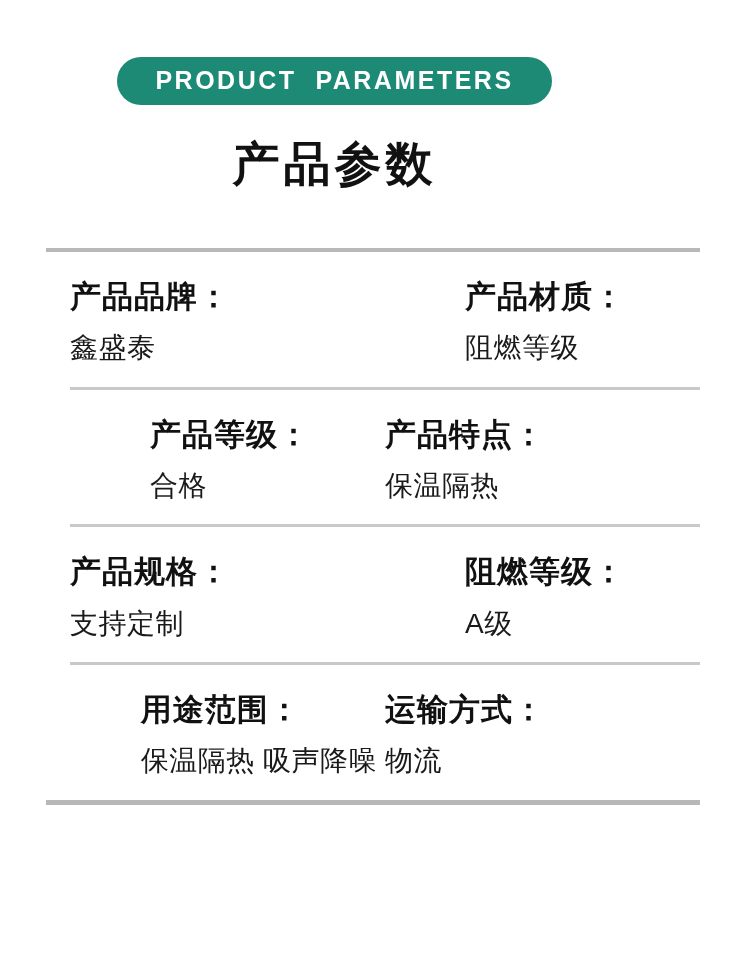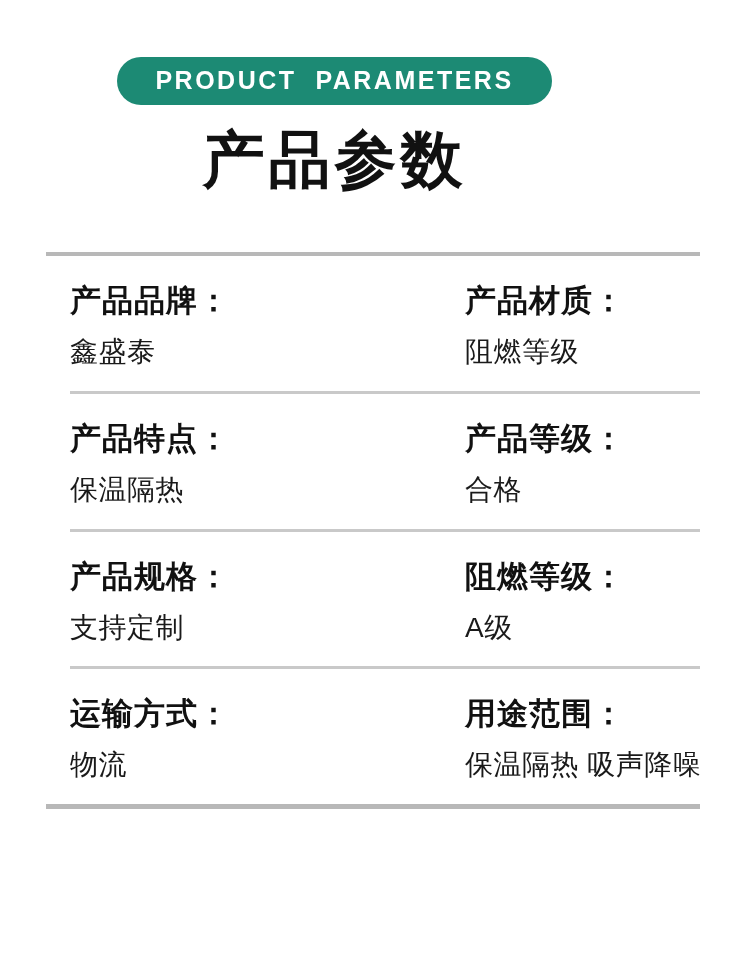--- a/index.html
+++ b/index.html
@@ -32,22 +32,22 @@
     color: #ffffff;
     border-radius: 26px;
     padding: 11px 38px 12px 38px;
     font-size: 25px;
     font-weight: bold;
     letter-spacing: 2.5px;
     line-height: 1;
     white-space: pre;
   }
   .main-title {
-    margin-top: 22px;
-    font-size: 62px;
+    margin-top: 34px;
+    font-size: 47px;
     font-weight: bold;
     letter-spacing: 4px;
     line-height: 1.08;
     color: #111111;
   }
 
   
   .table {
     margin: 58px 46px 0 46px;
     width: 654px;
@@ -60,20 +60,21 @@
   }
   .rule.thin {
     height: 3px;
     background: #c9c9c9;
     margin-left: 24px;
     width: 630px;
   }
   .row {
     display: flex;
     padding: 26px 0 22px 24px;
+    justify-content: flex-end;
   }
   .cell {
     flex: 0 0 50%;
     box-sizing: border-box;
     padding-right: 8px;
   }
   .cell.second {
     padding-left: 80px;
   }
   .label {
@@ -124,53 +125,53 @@
       </div>
       <div class="cell second">
         <div class="label">产品材质：</div>
         <div class="value">阻燃等级</div>
       </div>
     </div>
 
     <div class="rule thin"></div>
 
     <div class="row">
+      <div class="cell second">
+        <div class="label">产品等级：</div>
+        <div class="value">合格</div>
+      </div>
       <div class="cell">
         <div class="label">产品特点：</div>
         <div class="value">保温隔热</div>
-      </div>
-      <div class="cell second">
-        <div class="label">产品等级：</div>
-        <div class="value">合格</div>
       </div>
     </div>
 
     <div class="rule thin"></div>
 
     <div class="row">
       <div class="cell">
         <div class="label">产品规格：</div>
         <div class="value">支持定制</div>
       </div>
       <div class="cell second">
         <div class="label">阻燃等级：</div>
         <div class="value">A级</div>
       </div>
     </div>
 
     <div class="rule thin"></div>
 
     <div class="row">
+      <div class="cell second">
+        <div class="label">用途范围：</div>
+        <div class="value">保温隔热 吸声降噪</div>
+      </div>
       <div class="cell">
         <div class="label">运输方式：</div>
         <div class="value">物流</div>
-      </div>
-      <div class="cell second">
-        <div class="label">用途范围：</div>
-        <div class="value">保温隔热 吸声降噪</div>
       </div>
     </div>
 
   </div>
 
   <div class="bottom-rule"></div>
   <div class="spacer-bottom"></div>
 
 </div>
 

